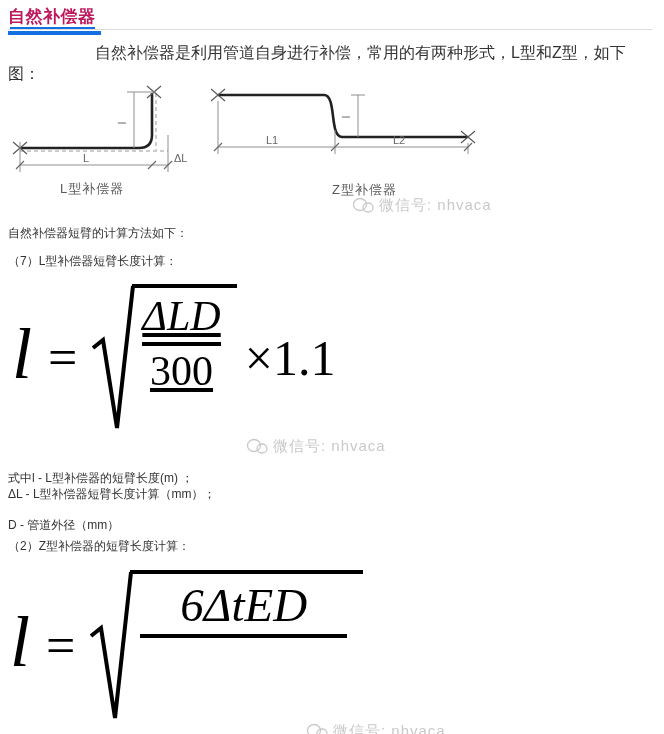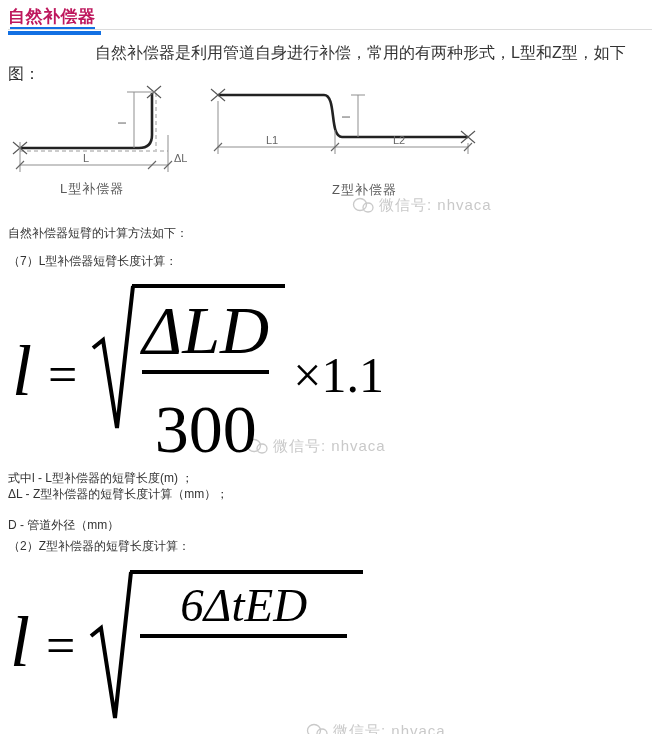--- a/index.html
+++ b/index.html
@@ -44,22 +44,22 @@
   .f1 { left:12px; top:284px; }
   .f2 { left:10px; top:570px; }
   .f-var { font-style:italic; font-size:72px; line-height:1; padding-bottom:8px; }
   .f-eq  { font-size:52px; line-height:1; margin:0 14px 0 16px; }
   .sqrt { display:flex; align-items:flex-start; }
   .sqrt-sign { flex:0 0 auto; display:block; }
   .sqrt-body { border-top:4px solid #000; margin-left:-3px; padding:6px 16px 0 10px; }
   .frac { display:flex; flex-direction:column; align-items:center; }
   .frac-top { font-style:italic; line-height:1.08; }
   .frac-bar { align-self:stretch; height:4px; background:#000; margin:3px 0; }
-  .frac-bot { font-style:normal; line-height:1.08;margin-top:16px; }
-  .f1 .frac-top, .f1 .frac-bot { font-size:68px; }
+  .frac-bot { font-style:normal; line-height:1.08; }
+  .f1 .frac-top, .f1 .frac-bot { font-size:42px;text-decoration:underline; }
   .f2 .frac-top, .f2 .frac-bot { font-size:47px; }
   .f2 .frac-top { padding:0 40px; }
   .f-suffix { font-size:50px; line-height:1; margin-left:8px; }
 
   
   .wm {
     position:absolute; display:flex; align-items:center; gap:5px; z-index:1;
     color:#c9c9c9; font-size:15px; white-space:nowrap; letter-spacing:1px;margin-top:20px;
   }
   .wm-z  { left:352px; top:176px; z-index:3; }
@@ -138,21 +138,21 @@
     <text class="dimlabel" x="272" y="64" text-anchor="middle">L1</text>
     <text class="dimlabel" x="399" y="64" text-anchor="middle">L2</text>
 
     <text class="caption" x="332" y="114" fill="#6a6a6a">Z型补偿器</text>
   </g>
 </svg>
 
 <div class="abs bodyline t-method">自然补偿器短臂的计算方法如下：</div>
 <div class="abs bodyline t-item1">（7）L型补偿器短臂长度计算：</div>
 <div class="abs bodyline t-where1">式中l - L型补偿器的短臂长度(m) ；</div>
-<div class="abs bodyline t-where2">ΔL - Z型补偿器的短臂长度计算（mm）；</div>
+<div class="abs bodyline t-where2">ΔL - L型补偿器短臂长度计算（mm）；</div>
 <div class="abs bodyline t-where3">D - 管道外径（mm）</div>
 <div class="abs bodyline t-item2">（2）Z型补偿器的短臂长度计算：</div>
 
 <div class="formula f1">
   <span class="f-var">l</span>
   <span class="f-eq">=</span>
   <span class="sqrt">
     <svg class="sqrt-sign" width="44" height="148" viewBox="0 0 44 148">
       <polyline points="2,64 12,56 26,144 42,2" fill="none" stroke="#000" stroke-width="4" stroke-linejoin="miter"></polyline>
     </svg>

